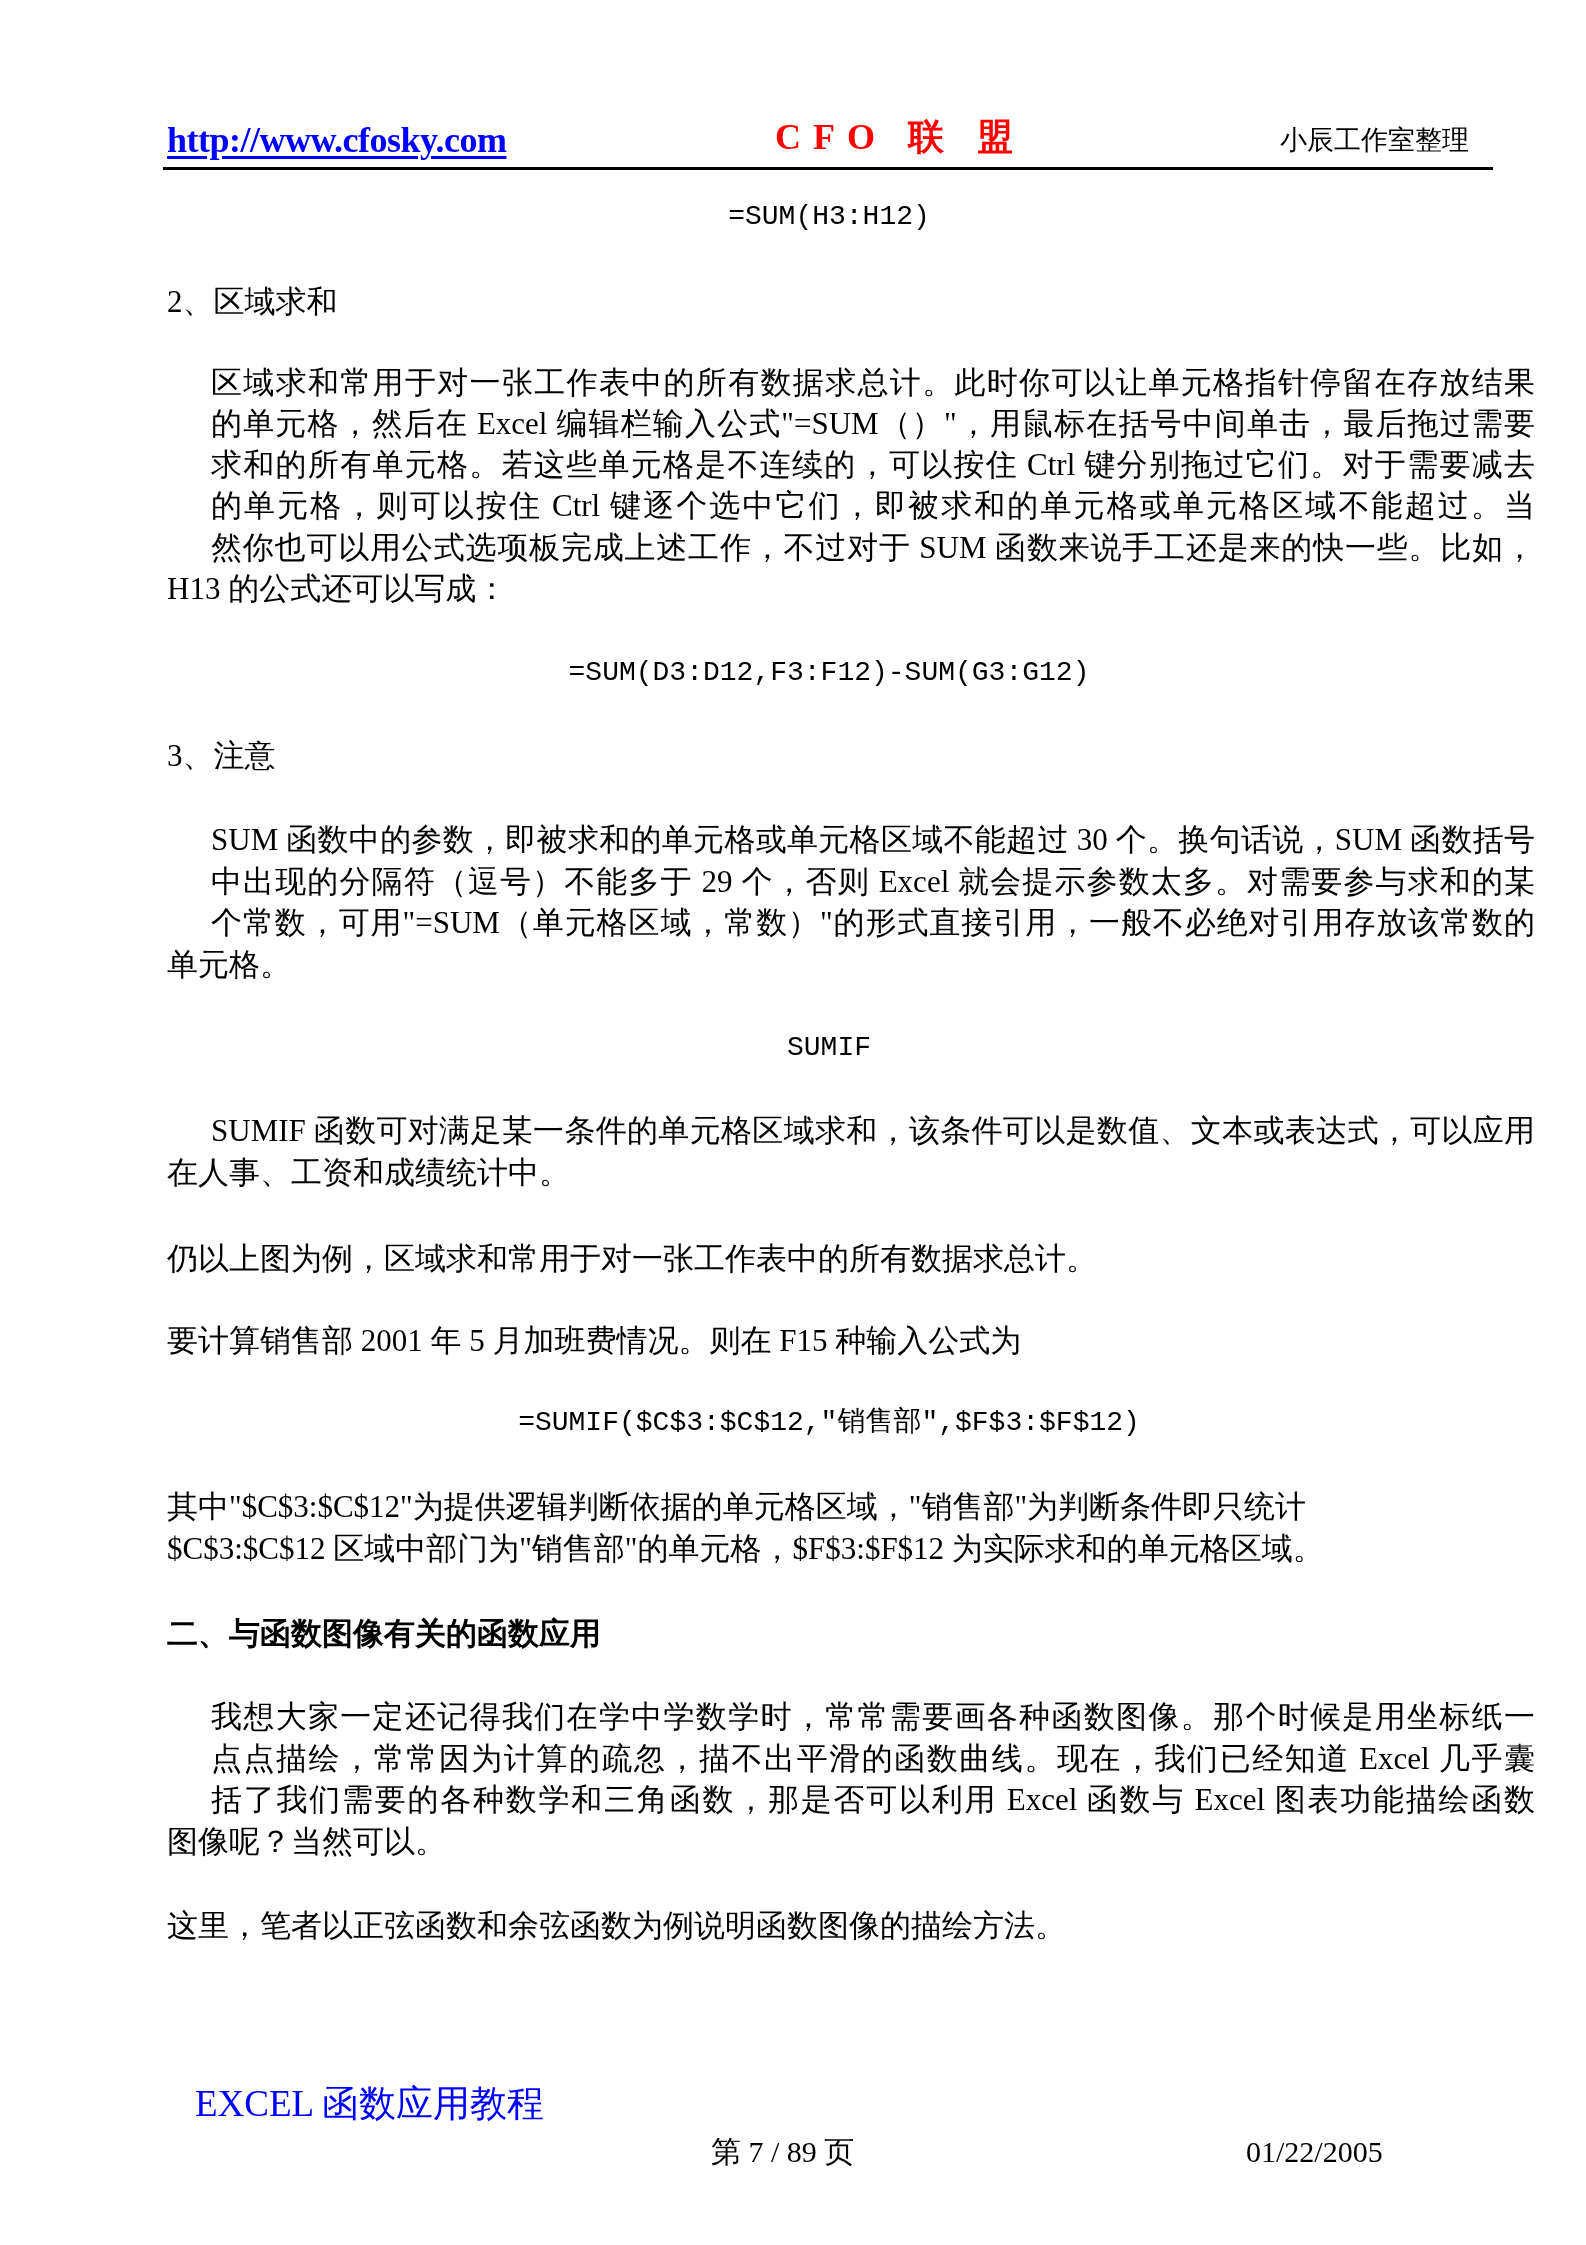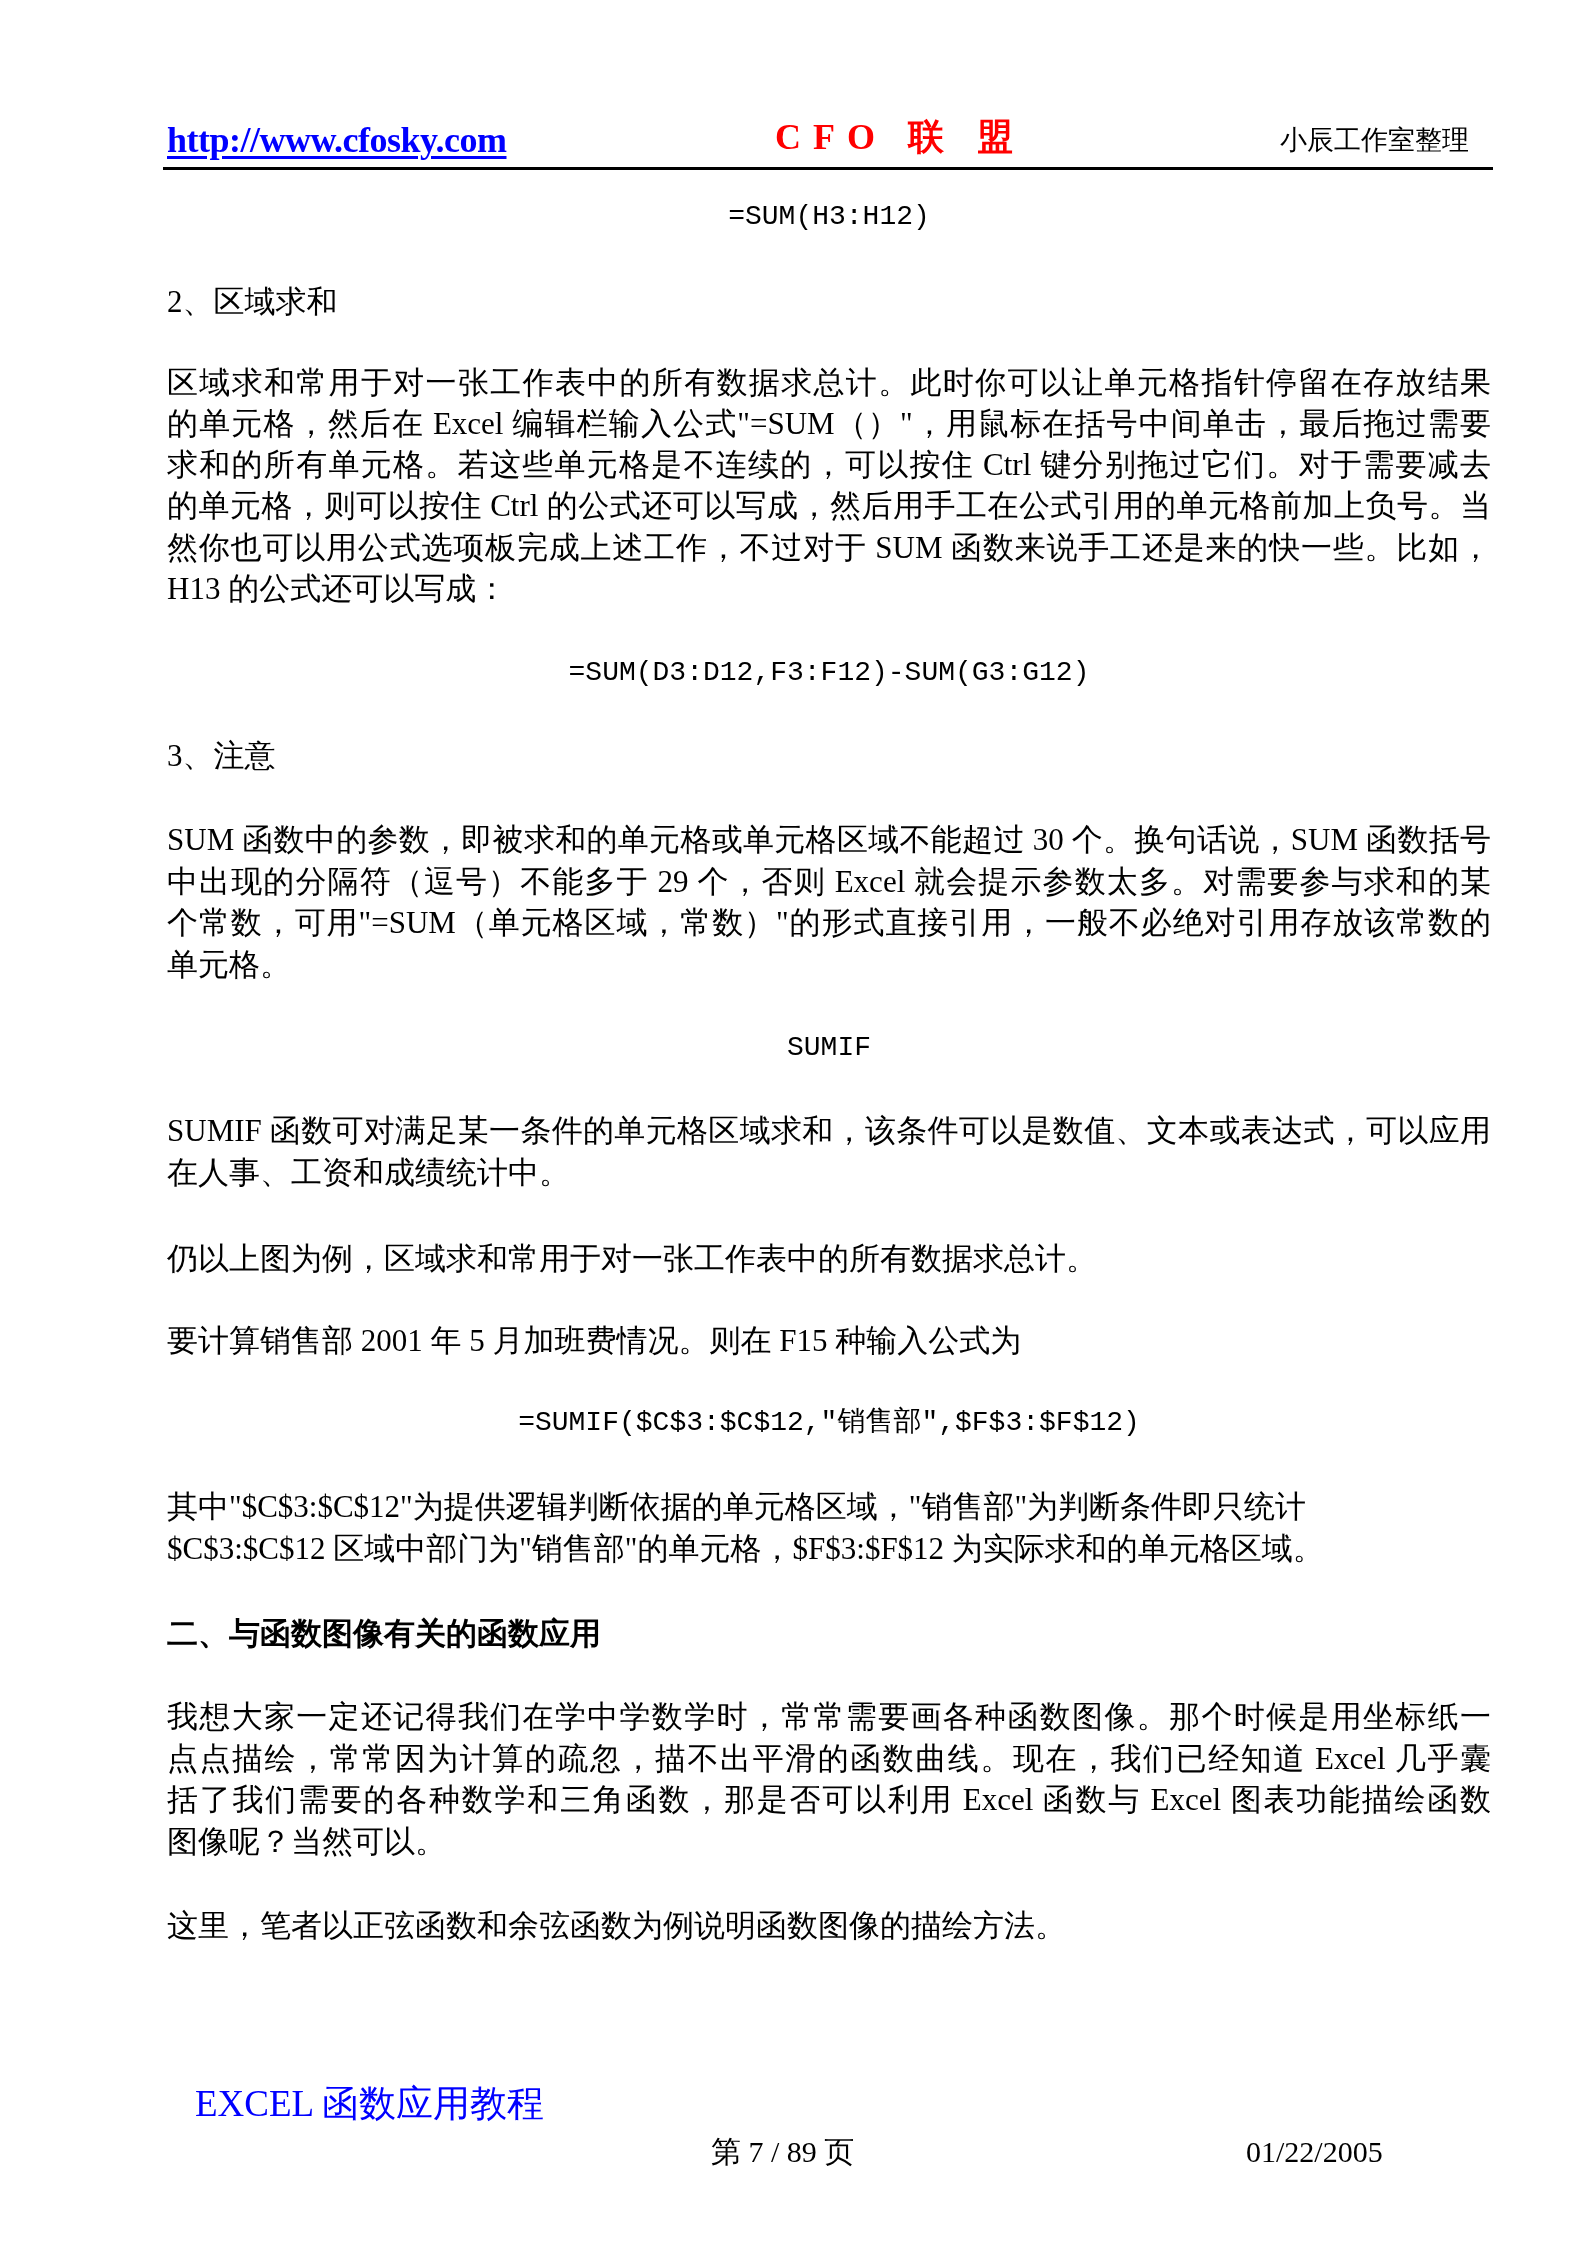--- a/index.html
+++ b/index.html
@@ -23,21 +23,21 @@
     color: #000; white-space: nowrap;
   }
   .hdr-rule {
     position: absolute; left: 163px; top: 167px; width: 1330px; height: 3px; background: #000;
   }
   .line {
     position: absolute; left: 167px; width: 1324px; height: 42px; line-height: 42px;
     font-family: "Liberation Serif", "DejaVu Serif", serif; font-size: 31px;
     color: #000; white-space: nowrap; overflow: visible;
   }
-  .line.full { text-align: justify; text-align-last: justify; }
+  .line.full { text-align: justify; text-align-last: justify; margin-left: 44px; }
   .line.bold { font-weight: bold; font-family: "DejaVu Sans", "Liberation Sans", sans-serif; }
   .mono { font-family: "Liberation Mono", "DejaVu Sans Mono", monospace; font-size: 28px; text-align: center; }
   .ftr-title {
     position: absolute; left: 167px; top: 2084px; height: 40px; line-height: 40px;
     font-family: "Liberation Serif", "DejaVu Serif", serif; font-size: 37px; color: #0000ff; white-space: nowrap; margin-left: 28px;
   }
   .ftr-page {
     position: absolute; left: 711px; top: 2132px; height: 40px; line-height: 40px;
     font-family: "Liberation Serif", "DejaVu Serif", serif; font-size: 30px; color: #000; white-space: nowrap;
   }
@@ -56,21 +56,21 @@
   <div class="hdr-right">小辰工作室整理</div>
   <div class="hdr-rule"></div>
 
   <div class="line mono" style="top:196px">=SUM(H3:H12)</div>
 
   <div class="line" style="top:281px">2、区域求和</div>
 
   <div class="line full" style="top:362px">区域求和常用于对一张工作表中的所有数据求总计。此时你可以让单元格指针停留在存放结果</div>
   <div class="line full" style="top:403px">的单元格，然后在 Excel 编辑栏输入公式"=SUM（）"，用鼠标在括号中间单击，最后拖过需要</div>
   <div class="line full" style="top:444px">求和的所有单元格。若这些单元格是不连续的，可以按住 Ctrl 键分别拖过它们。对于需要减去</div>
-  <div class="line full" style="top:485px">的单元格，则可以按住 Ctrl 的公式还可以写成，然后用手工在公式引用的单元格前加上负号。当</div>
+  <div class="line full" style="top:485px">的单元格，则可以按住 Ctrl 键逐个选中它们，即被求和的单元格或单元格区域不能超过。当</div>
   <div class="line full" style="top:527px">然你也可以用公式选项板完成上述工作，不过对于 SUM 函数来说手工还是来的快一些。比如，</div>
   <div class="line" style="top:568px">H13 的公式还可以写成：</div>
 
   <div class="line mono" style="top:652px">=SUM(D3:D12,F3:F12)-SUM(G3:G12)</div>
 
   <div class="line" style="top:735px">3、注意</div>
 
   <div class="line full" style="top:819px">SUM 函数中的参数，即被求和的单元格或单元格区域不能超过 30 个。换句话说，SUM 函数括号</div>
   <div class="line full" style="top:861px">中出现的分隔符（逗号）不能多于 29 个，否则 Excel 就会提示参数太多。对需要参与求和的某</div>
   <div class="line full" style="top:902px">个常数，可用"=SUM（单元格区域，常数）"的形式直接引用，一般不必绝对引用存放该常数的</div>

